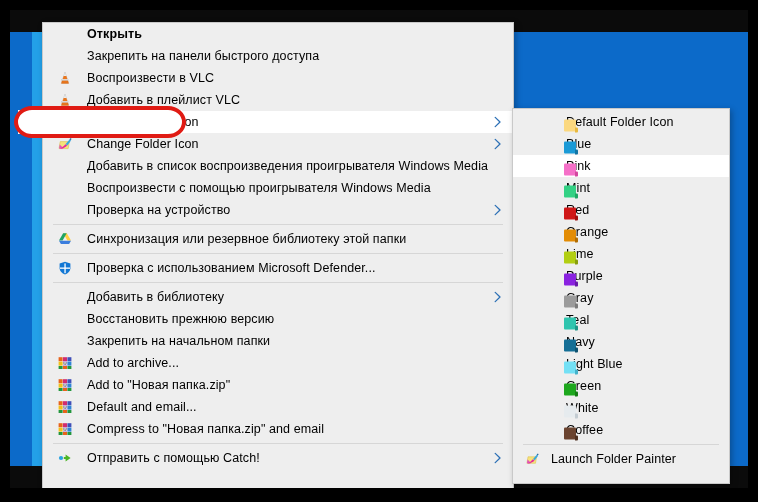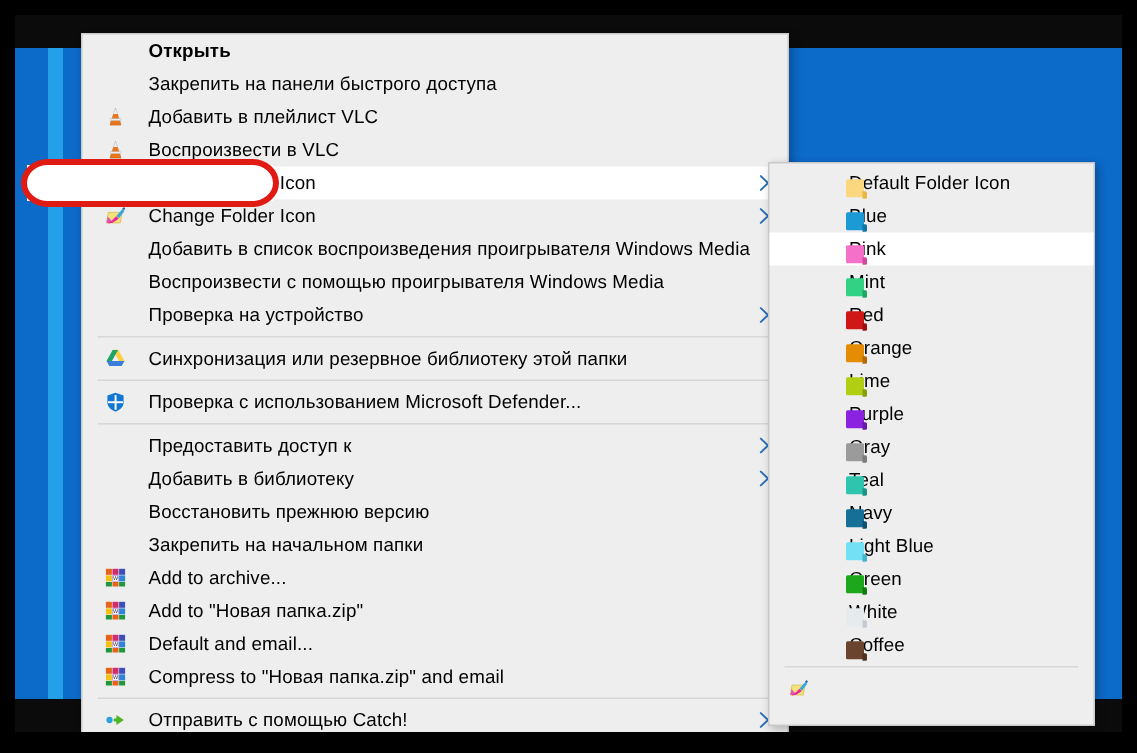--- a/index.html
+++ b/index.html
@@ -31,21 +31,21 @@
   .menu{
     position:absolute;
     background:#eeeeee;
     border:1px solid #c9c9c9;
     box-shadow:2px 2px 6px rgba(0,0,0,.28);
     font-size:12.5px;
     color:#000;
     box-sizing:border-box;
     padding:2px 0;
   }
-  #main-menu{left:44px;top:12px;width:472px;height:468px;padding:0;}
+  #main-menu{left:32px;top:12px;width:472px;height:468px;padding:0;}
   #sub-menu{left:502px;top:98px;width:218px;height:376px;padding:2px 0;}
 
   .mi{
     position:relative;
     display:flex;align-items:center;
     height:22px;
     padding:0 0 0 44px;
     white-space:nowrap;
     cursor:default;
     user-select:none;
@@ -103,30 +103,30 @@
         <div class="mi">
           <span class="lbl">Закрепить на панели быстрого доступа</span>
         </div>
         <div class="mi">
           <svg class="ico" width="16" height="16" viewBox="0 0 16 16">
             <path d="M8 2 L5.6 9.2 L10.4 9.2 Z" fill="#f5f5f5" stroke="#b0b0b0" stroke-width=".4"></path>
             <path d="M6.6 6 L9.4 6 L10.4 9.2 L5.6 9.2 Z" fill="#e8761e"></path>
             <path d="M5.2 10.3 L10.8 10.3 L11.6 13.4 L4.4 13.4 Z" fill="#e8761e" stroke="#c4600f" stroke-width=".4"></path>
             <rect x="4.4" y="9.2" width="7.2" height="1.2" fill="#f0f0f0" stroke="#b5b5b5" stroke-width=".3"></rect>
           </svg>
-          <span class="lbl">Добавить в плейлист VLC</span>
+          <span class="lbl">Воспроизвести в VLC</span>
         </div>
         <div class="mi">
           <svg class="ico" width="16" height="16" viewBox="0 0 16 16">
             <path d="M8 2 L5.6 9.2 L10.4 9.2 Z" fill="#f5f5f5" stroke="#b0b0b0" stroke-width=".4"></path>
             <path d="M6.6 6 L9.4 6 L10.4 9.2 L5.6 9.2 Z" fill="#e8761e"></path>
             <path d="M5.2 10.3 L10.8 10.3 L11.6 13.4 L4.4 13.4 Z" fill="#e8761e" stroke="#c4600f" stroke-width=".4"></path>
             <rect x="4.4" y="9.2" width="7.2" height="1.2" fill="#f0f0f0" stroke="#b5b5b5" stroke-width=".3"></rect>
           </svg>
-          <span class="lbl">Воспроизвести в VLC</span>
+          <span class="lbl">Добавить в плейлист VLC</span>
         </div>
         <div class="mi hover">
           <svg class="ico" width="16" height="16" viewBox="0 0 16 16">
             <path d="M2 12.6 L3.2 5.6 L12.4 5.6 L11.2 12.6 Z" fill="#f6e27a" stroke="#d6b93f" stroke-width=".5"></path>
             <path d="M2 12.6 L2.8 8.4 L6.6 12.6 Z" fill="#e055b8"></path>
             <path d="M3 12.8 C5 11.6 6.6 10.2 8.4 8.2 L10.2 9.6 C8.4 11.4 6 12.6 3 13 Z" fill="#e8299b"></path>
             <path d="M8.6 8 L12.6 3.4 L14 4.6 L10.4 9.4 Z" fill="#37a7dd"></path>
             <path d="M12.4 3.2 L13.6 2 L14.6 3 L13.6 4.2 Z" fill="#2f6fa8"></path>
           </svg>
           <span class="lbl">Change Folder Icon</span>
@@ -172,26 +172,20 @@
         <div class="sep"></div>
         <div class="mi">
           <svg class="ico" width="16" height="16" viewBox="0 0 16 16">
             <path d="M8 1.8 L13.4 3.6 L13.4 8.2 C13.4 11.2 11 13.4 8 14.4 C5 13.4 2.6 11.2 2.6 8.2 L2.6 3.6 Z" fill="#1277d4"></path>
             <rect x="7.4" y="3.4" width="1.3" height="9.8" fill="#ffffff"></rect>
             <rect x="3" y="7.5" width="10" height="1.3" fill="#ffffff"></rect>
           </svg>
           <span class="lbl">Проверка с использованием Microsoft Defender...</span>
         </div>
         <div class="sep"></div>
-        <div class="mi">
-          <span class="lbl">Предоставить доступ к</span>
-          <svg class="arrow" width="10" height="12" viewBox="0 0 10 12">
-            <path d="M2.2 1.4 L7 6 L2.2 10.6" fill="none" stroke="#2b6fb5" stroke-width="1.3" stroke-linecap="round" stroke-linejoin="round"></path>
-          </svg>
-        </div>
         <div class="mi">
           <span class="lbl">Добавить в библиотеку</span>
           <svg class="arrow" width="10" height="12" viewBox="0 0 10 12">
             <path d="M2.2 1.4 L7 6 L2.2 10.6" fill="none" stroke="#2b6fb5" stroke-width="1.3" stroke-linecap="round" stroke-linejoin="round"></path>
           </svg>
         </div>
         <div class="mi">
           <span class="lbl">Восстановить прежнюю версию</span>
         </div>
         <div class="mi">
@@ -382,19 +376,20 @@
         </div>
         <div class="sep"></div>
         <div class="mi">
           <svg class="ico" width="16" height="16" viewBox="0 0 16 16">
             <path d="M2 12.6 L3.2 5.6 L12.4 5.6 L11.2 12.6 Z" fill="#f6e27a" stroke="#d6b93f" stroke-width=".5"></path>
             <path d="M2 12.6 L2.8 8.4 L6.6 12.6 Z" fill="#e055b8"></path>
             <path d="M3 12.8 C5 11.6 6.6 10.2 8.4 8.2 L10.2 9.6 C8.4 11.4 6 12.6 3 13 Z" fill="#e8299b"></path>
             <path d="M8.6 8 L12.6 3.4 L14 4.6 L10.4 9.4 Z" fill="#37a7dd"></path>
             <path d="M12.4 3.2 L13.6 2 L14.6 3 L13.6 4.2 Z" fill="#2f6fa8"></path>
           </svg>
+          <span class="lbl">Launch Folder Painter</span>
         </div>
       </div>
   </div>
 
   <div id="annot-white"></div>
   <div id="annot"></div>
 </div>
 
 </body></html>

